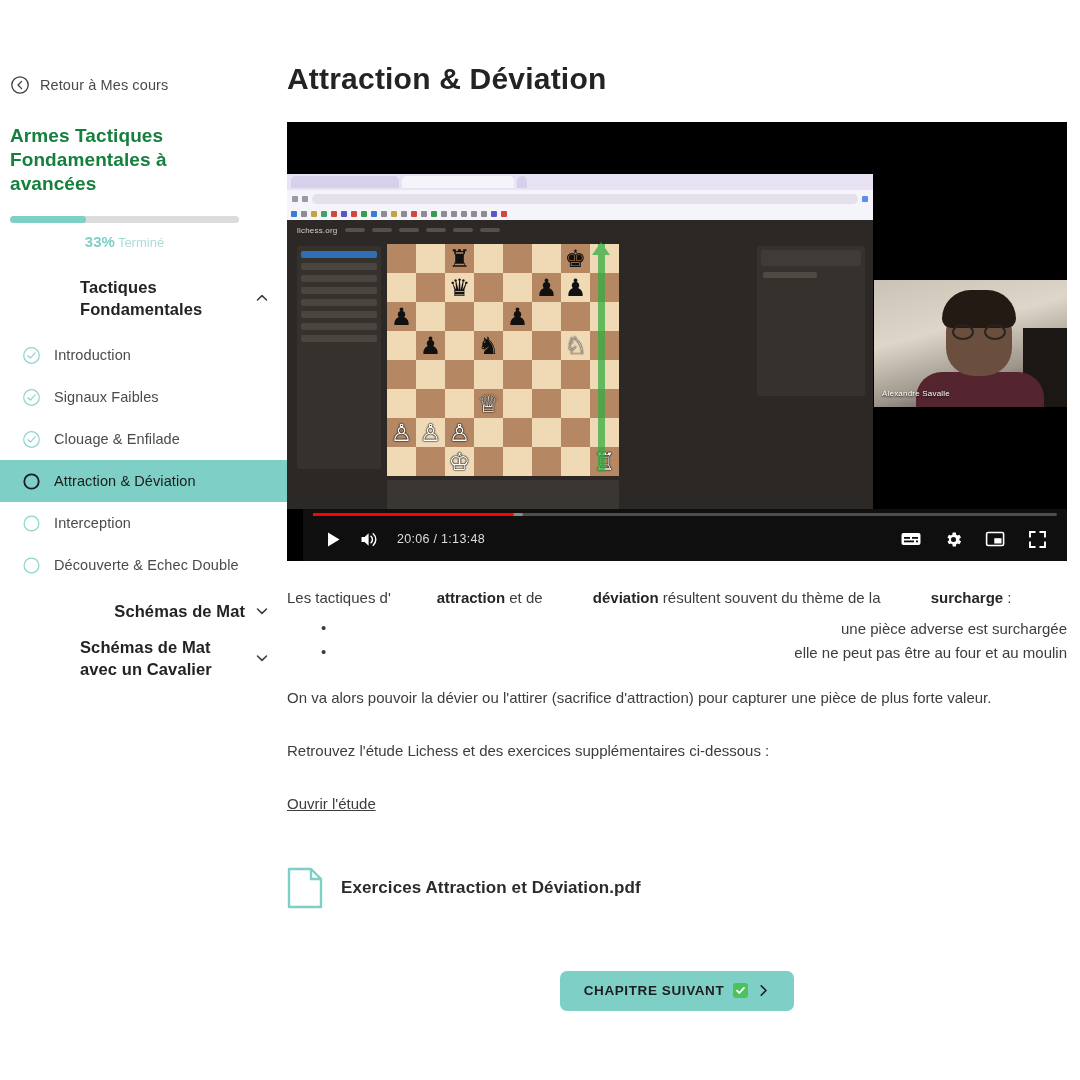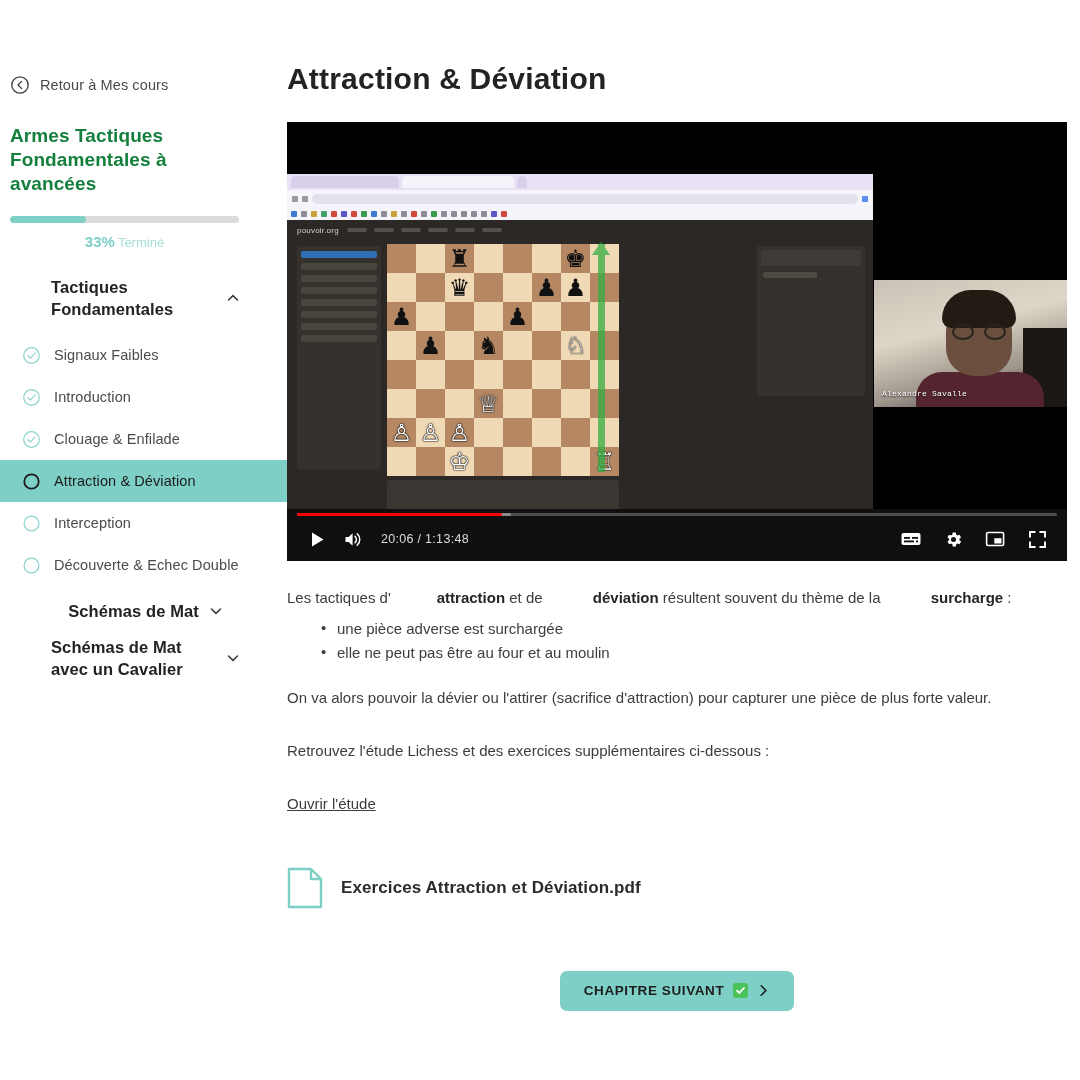--- a/index.html
+++ b/index.html
@@ -60,21 +60,21 @@
   }
   .progress-caption{
     margin-top:10px;text-align:center;width:229px;
     font-size:13.5px;
   }
   .progress-pct{font-weight:bold;color:var(--teal);font-size:15px;}
   .progress-word{color:var(--teal-light);font-size:13px;margin-left:3px;}
 
   .section{margin-top:26px;}
   .section-head{
-    display:flex;align-items:center;justify-content:center;
+    display:flex;align-items:center;justify-content:flex-end;
     padding:0 16px 0 22px;cursor:pointer;gap:8px;
   }
   .section-head h3{
     font-size:16.5px;line-height:22px;font-weight:bold;color:#232323;
     max-width:165px;letter-spacing:.1px;
   }
   .chev{width:18px;height:18px;flex:0 0 18px;}
 
   .lessons{margin-top:14px;}
   .lesson{
@@ -155,21 +155,20 @@
     border-left:9px solid transparent;border-right:9px solid transparent;
     border-bottom:13px solid #2fae3f;
   }
   .li-under{
     position:absolute;left:100px;top:240px;width:232px;height:30px;background:#3a3631;border-radius:2px;
   }
   
   .webcam{
     position:absolute;right:0;top:158px;width:193px;height:127px;overflow:hidden;
     background:linear-gradient(165deg,#c9c2b6 0%,#ded6c8 38%,#9d948a 70%,#2a2522 100%);
-    font-family:Liberation Mono, monospace;
   }
   .wc-head{
     position:absolute;left:72px;top:18px;width:66px;height:78px;border-radius:33px 33px 28px 28px;
     background:#6b4f3e;
   }
   .wc-hair{
     position:absolute;left:68px;top:10px;width:74px;height:38px;border-radius:37px 37px 12px 12px;
     background:#241a14;
   }
   .wc-glass{
@@ -186,21 +185,21 @@
   }
   .wc-shelf{
     position:absolute;right:0;top:48px;width:44px;height:79px;background:#1b1714;
   }
   .wc-name{
     position:absolute;left:8px;bottom:9px;font-size:8px;color:#fff;letter-spacing:.2px;
     text-shadow:0 1px 2px rgba(0,0,0,.9);
   }
   
   .yt{
-    position:absolute;left:0;right:0;bottom:0;height:52px;background:#0f0f0f;
+    position:absolute;left:16px;right:0;bottom:0;height:52px;background:#0f0f0f;
   }
   .yt-bar{
     position:absolute;left:10px;right:10px;top:4px;height:3px;background:#4d4d4d;border-radius:2px;
   }
   .yt-buf{position:absolute;left:0;top:0;height:100%;background:#8a8a8a;border-radius:2px;}
   .yt-played{position:absolute;left:0;top:0;height:100%;background:var(--yt-red);border-radius:2px;}
   .yt-row{
     position:absolute;left:0;right:0;bottom:0;height:44px;display:flex;align-items:center;
     padding:0 12px;
   }
@@ -211,21 +210,21 @@
   .yt-time{
     color:#ddd;font-size:12.5px;margin-left:10px;letter-spacing:.3px;
     font-family:"Liberation Sans",sans-serif;
   }
   .yt-spacer{flex:1;}
   .yt-right{display:flex;align-items:center;gap:6px;}
 
   
   .copy{width:780px;padding-top:26px;color:#3d3d3d;font-size:15px;line-height:1.45;}
   .copy p{margin:0 0 9px 0;}
-  .copy ul{list-style:none;margin:2px 0 0 34px;}
+  .copy ul{list-style:none;margin:2px 0 0 34px;text-align:right;}
   .copy li{position:relative;padding-left:16px;margin:2px 0;}
   .copy li:before{
     content:"•";position:absolute;left:0;top:-1px;color:#3d3d3d;font-size:15px;
   }
   .copy .gap{height:22px;}
   .copy b{font-weight:bold;color:#262626;margin-left:46px;}
   .studylink{
     display:inline-block;color:#3d3d3d;font-size:15px;text-decoration:underline;cursor:pointer;
   }
 
@@ -280,29 +279,29 @@
           <path d="M5 12.2 L10 7.4 L15 12.2" fill="none" stroke="#3a3a3a" stroke-width="1.7" stroke-linecap="round" stroke-linejoin="round"></path>
         </svg>
       </div>
       <div class="lessons">
 
         <div class="lesson done">
           <svg class="bullet" viewBox="0 0 20 20">
             <circle cx="10" cy="10" r="8.2" fill="none" stroke="#8fd5cd" stroke-width="1.3"></circle>
             <path d="M6.2 10.2 L8.8 12.7 L13.8 7.3" fill="none" stroke="#8fd5cd" stroke-width="1.3" stroke-linecap="round" stroke-linejoin="round"></path>
           </svg>
-          <span class="lbl">Signaux Faibles</span>
+          <span class="lbl">Introduction</span>
         </div>
 
         <div class="lesson done">
           <svg class="bullet" viewBox="0 0 20 20">
             <circle cx="10" cy="10" r="8.2" fill="none" stroke="#8fd5cd" stroke-width="1.3"></circle>
             <path d="M6.2 10.2 L8.8 12.7 L13.8 7.3" fill="none" stroke="#8fd5cd" stroke-width="1.3" stroke-linecap="round" stroke-linejoin="round"></path>
           </svg>
-          <span class="lbl">Introduction</span>
+          <span class="lbl">Signaux Faibles</span>
         </div>
 
         <div class="lesson done">
           <svg class="bullet" viewBox="0 0 20 20">
             <circle cx="10" cy="10" r="8.2" fill="none" stroke="#8fd5cd" stroke-width="1.3"></circle>
             <path d="M6.2 10.2 L8.8 12.7 L13.8 7.3" fill="none" stroke="#8fd5cd" stroke-width="1.3" stroke-linecap="round" stroke-linejoin="round"></path>
           </svg>
           <span class="lbl">Clouage &amp; Enfilade</span>
         </div>
 
@@ -389,21 +388,21 @@
             <div class="bm" style="background:#8e8b95"></div>
               <div class="bm" style="background:#8e8b95"></div>
             <div class="bm" style="background:#8e8b95"></div>
               <div class="bm" style="background:#8e8b95"></div>
             <div class="bm" style="background:#5b55c8"></div>
               <div class="bm" style="background:#d2473c"></div>
           </div>
 
           <div class="lichess">
             <div class="li-top">
-              <span class="li-logo">pouvoir.org</span>
+              <span class="li-logo">lichess.org</span>
               <span class="li-nav">
                 <span></span>
                   <span></span>
                   <span></span>
                   <span></span>
                   <span></span>
                   <span></span>
               </span>
             </div>
             <div class="li-body">

